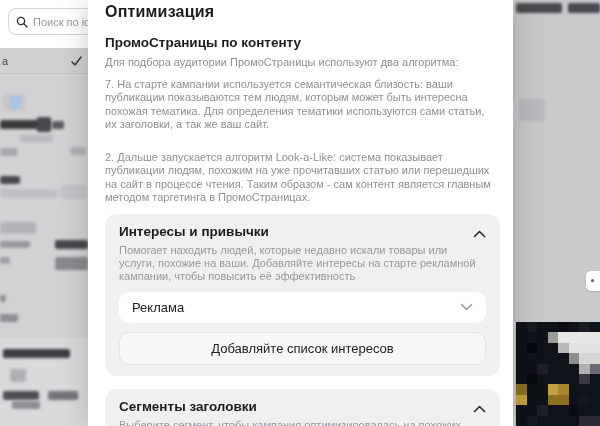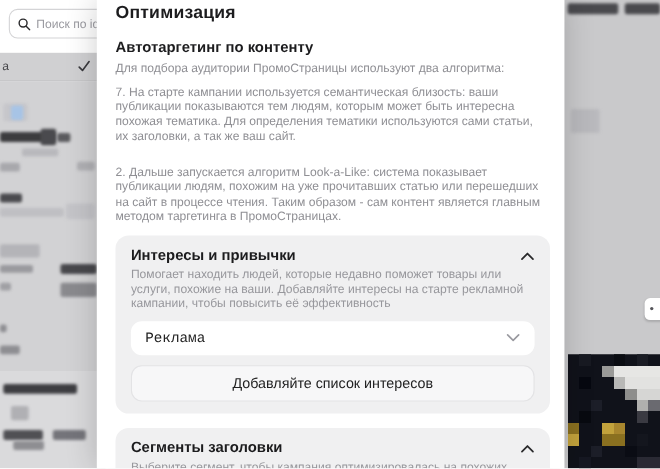--- a/index.html
+++ b/index.html
@@ -33,21 +33,21 @@
   .modal { position:absolute; left:88px; top:0; width:425px; height:426px; background:#fff;
     box-shadow:0 0 28px rgba(0,0,0,.20); padding:0 15px 0 17px; overflow:hidden; }
   .modal h1 { font-size:16px; font-weight:bold; color:#1c1c1e; padding-top:3px; letter-spacing:.2px; }
   .modal h2 { font-size:13.5px; font-weight:bold; color:#1c1c1e; margin-top:14px; }
   .modal p.body { font-size:11px; line-height:13.5px; color:#8f8f94; margin-top:6px; width:393px; }
   .card { background:#f0f0f1; border-radius:12px; margin-top:9px; padding:10px 14px 11px 14px; width:395px; }
   .card-head { display:flex; justify-content:space-between; align-items:flex-start; }
   .card-title { font-size:13.5px; font-weight:bold; color:#1c1c1e; }
   .card-desc { font-size:11px; line-height:13px; color:#97979c; margin-top:2px; }
   .dropdown { margin-top:9px; height:31px; background:#fff; border-radius:10px; display:flex;
-    align-items:center; justify-content:space-between; padding:0 13px; cursor:pointer;font-family:Liberation Mono, monospace; }
+    align-items:center; justify-content:space-between; padding:0 13px; cursor:pointer; }
   .dropdown .val { font-size:13px; color:#222; }
   .btn { margin-top:9px; height:33px; width:100%; background:#f7f7f8; border:1px solid #e3e3e5;
     border-radius:10px; font-size:13px; color:#222; display:flex; align-items:center; justify-content:center;
     cursor:pointer; font-family:"Liberation Sans",sans-serif; }
   .chev { flex:0 0 auto; }
 </style>
 </head>
 <body>
 
 <div class="screen">
@@ -138,35 +138,35 @@
       <rect x="2" y="8" width="1" height="1" fill="#1c1e28"></rect>
         <rect x="5" y="8" width="1" height="1" fill="#0a0c14"></rect>
       <rect x="6" y="9" width="2" height="1" fill="#2a2a34"></rect>
         <rect x="1" y="9" width="1" height="1" fill="#161822"></rect>
     </svg>
   </div>
 
   <div class="modal">
     <h1>Оптимизация</h1>
 
-    <h2>Автотаргетинг по контенту</h2>
+    <h2>ПромоСтраницы по контенту</h2>
     <p class="body">Для подбора аудитории ПромоСтраницы используют два алгоритма:</p>
     <p class="body" style="margin-top:8px;">7. На старте кампании используется семантическая близость: ваши публикации показываются тем людям, которым может быть интересна похожая тематика. Для определения тематики используются сами статьи, их заголовки, а так же ваш сайт.</p>
     <p class="body" style="margin-top:19px;">2. Дальше запускается алгоритм Look-a-Like: система показывает публикации людям, похожим на уже прочитавших статью или перешедших на сайт в процессе чтения. Таким образом - сам контент является главным методом таргетинга в ПромоСтраницах.</p>
 
     <div class="card">
       <div class="card-head">
         <span class="card-title">Интересы и привычки</span>
         <span class="chev">
           <svg width="13" height="8" viewBox="0 0 13 8">
               <polyline points="1.5,6.5 6.5,1.5 11.5,6.5" fill="none" stroke="#2a2a2c" stroke-width="1.6" stroke-linecap="round" stroke-linejoin="round"></polyline>
             </svg>
         </span>
       </div>
-      <div class="card-desc">Помогает находить людей, которые недавно поможет товары или услуги, похожие на ваши. Добавляйте интересы на старте рекламной кампании, чтобы повысить её эффективность</div>
+      <div class="card-desc">Помогает находить людей, которые недавно искали товары или услуги, похожие на ваши. Добавляйте интересы на старте рекламной кампании, чтобы повысить её эффективность</div>
       <div class="dropdown">
         <span class="val">Реклама</span>
         <span style="display:flex;">
           <svg width="13" height="8" viewBox="0 0 13 8">
               <polyline points="1.5,1.5 6.5,6.5 11.5,1.5" fill="none" stroke="#9a9aa0" stroke-width="1.5" stroke-linecap="round" stroke-linejoin="round"></polyline>
             </svg>
         </span>
       </div>
       <button class="btn">Добавляйте список интересов</button>
     </div>

